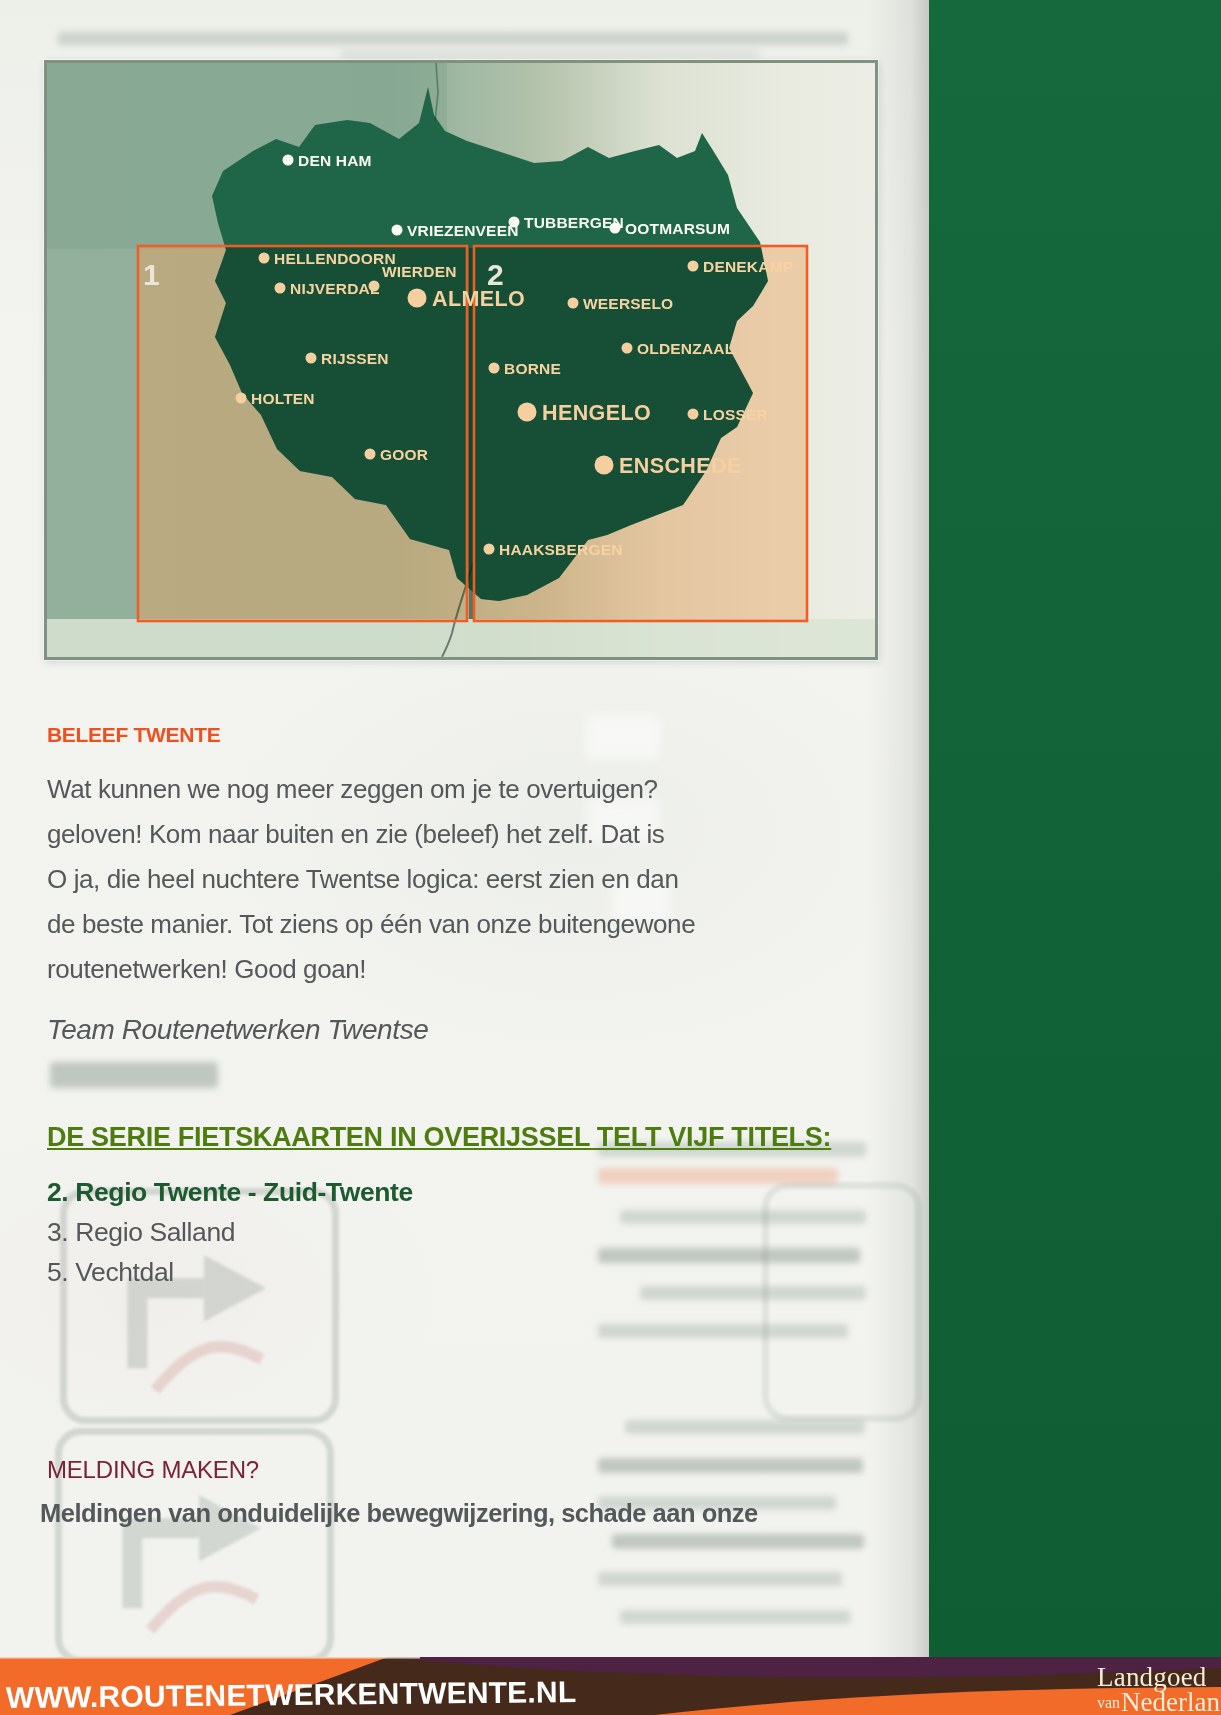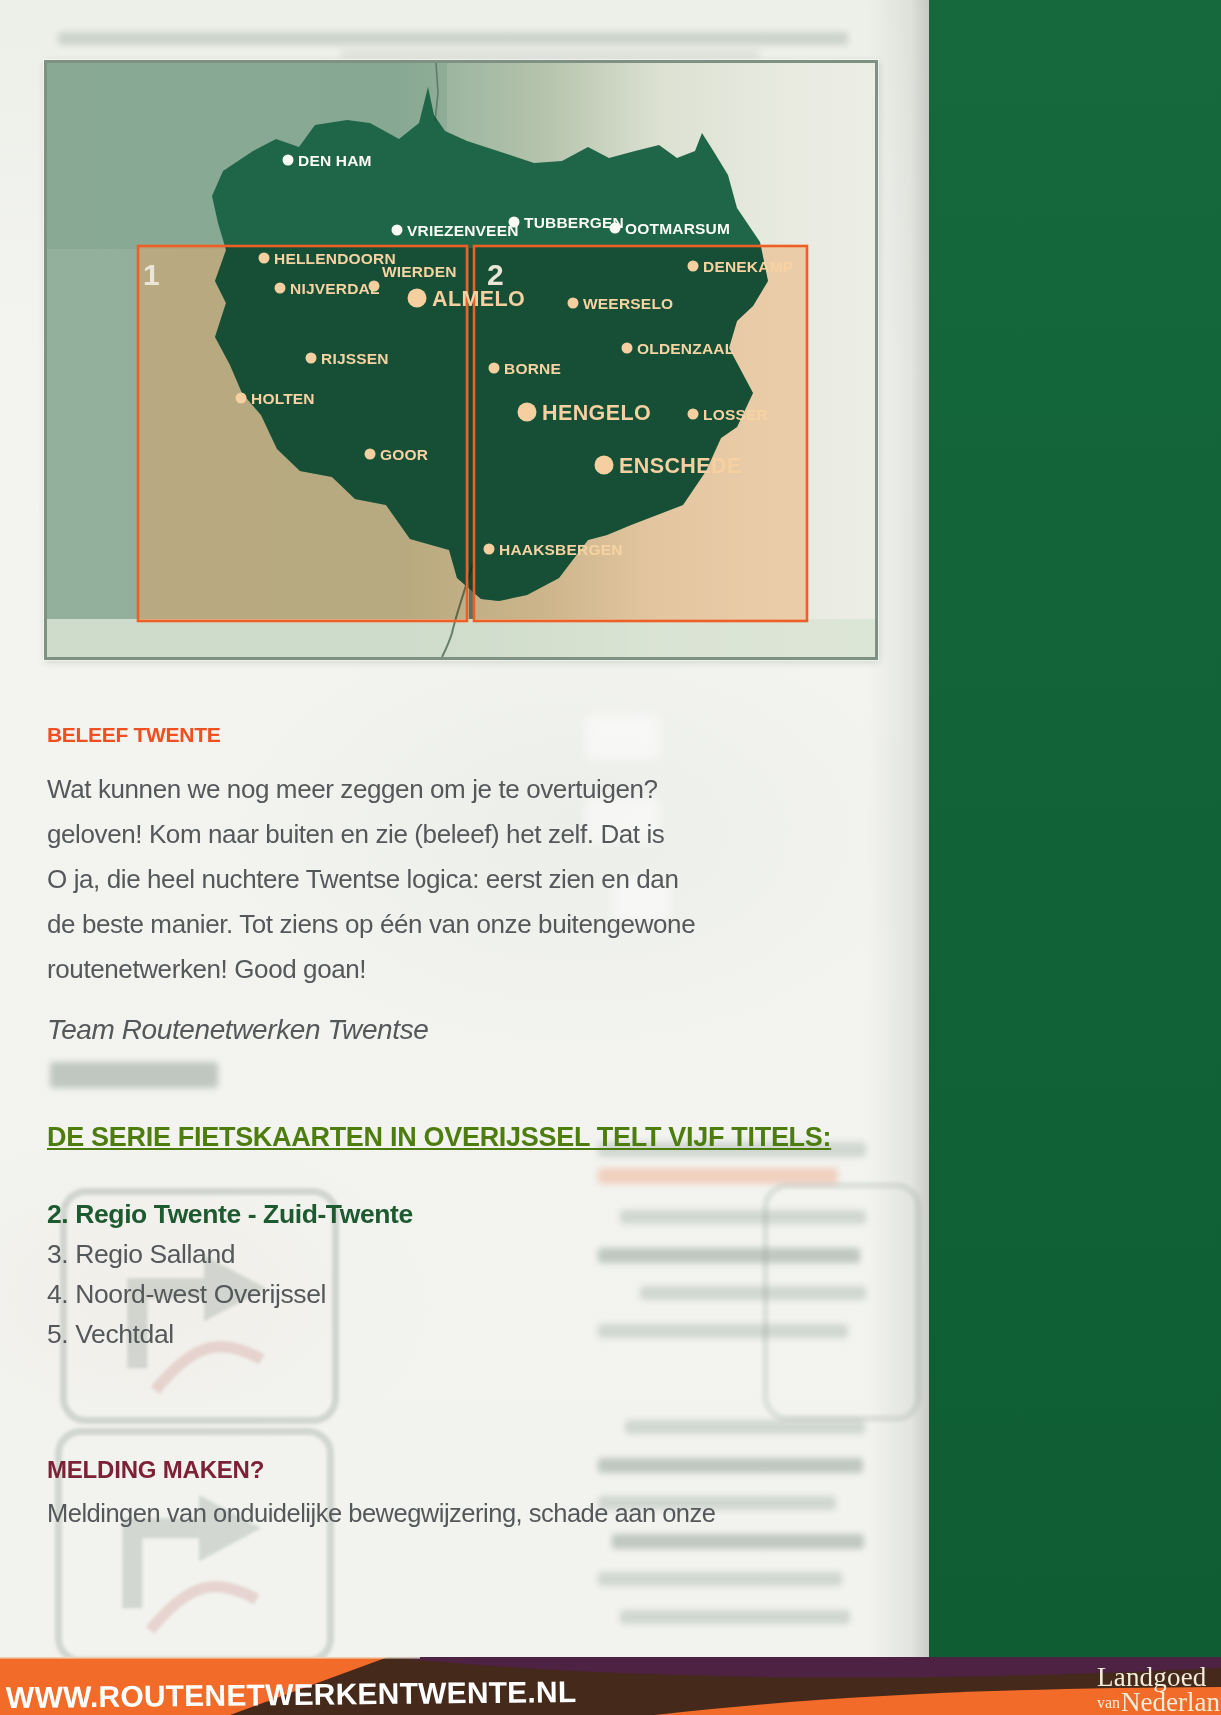--- a/index.html
+++ b/index.html
@@ -39,22 +39,22 @@
   .rnum{font-family:"Liberation Sans",sans-serif;font-weight:bold;font-size:30px;fill:#e9e6d8;}
 
   
   .abs{position:absolute;white-space:nowrap;}
   .h-orange{color:var(--accent-orange);font-weight:bold;font-size:21px;letter-spacing:-0.3px;margin-top:17px;}
   .body-par{color:var(--body-gray);font-size:26px;letter-spacing:-0.4px;line-height:45px;}
   .body-par .ln{white-space:nowrap;}
   .signature{color:var(--body-gray);font-size:28px;font-style:italic;letter-spacing:-0.4px;}
   .h-serie{color:#4d7c0f;font-weight:bold;font-size:27px;letter-spacing:-0.3px;text-decoration:underline;}
   .serie-list{color:var(--body-gray);font-size:26.5px;letter-spacing:-0.4px;line-height:40px;}
-  .serie-item.hl{color:var(--list-green);font-weight:bold;margin-top:22px;}
-  .h-maroon{color:var(--maroon);font-weight:bold;font-size:24px;letter-spacing:-0.2px;}
+  .serie-item.hl{color:var(--list-green);font-weight:bold;}
+  .h-maroon{color:var(--maroon);font-weight:normal;font-size:24px;letter-spacing:-0.2px;}
   .melding-par{color:var(--body-gray);font-size:25.5px;letter-spacing:-0.5px;line-height:39px;}
 
   
   .footer{position:absolute;left:0;top:1657px;width:1221px;height:58px;}
   .footer svg{display:block;}
   .site-url{position:absolute;left:6px;top:1678px;color:#ffffff;font-weight:bold;
     font-size:30px;letter-spacing:0.2px;transform:rotate(-0.6deg);}
   .logo{position:absolute;left:1097px;top:1664px;width:130px;color:var(--logo-cream);
     font-family:"Liberation Serif",serif;line-height:1;}
   .logo .l1{font-size:27px;letter-spacing:0.2px;}
@@ -243,26 +243,25 @@
       <div class="ln">O ja, die heel nuchtere Twentse logica: eerst zien en dan</div>
       <div class="ln">de beste manier. Tot ziens op één van onze buitengewone</div>
       <div class="ln">routenetwerken! Good goan!</div>
     </div>
   <div class="abs signature" style="left:47px;top:1014px;">Team Routenetwerken Twentse</div>
 
   <div class="abs h-serie" style="left:47px;top:1122px;">DE SERIE FIETSKAARTEN IN OVERIJSSEL TELT VIJF TITELS:</div>
   <div id="serie-list" class="abs serie-list" style="left:47px;top:1172px;">
       <div class="serie-item hl">2. Regio Twente - Zuid-Twente</div>
       <div class="serie-item">3. Regio Salland</div>
-      <div class="serie-item">4. Noord-west Overijssel</div>
       <div class="serie-item">5. Vechtdal</div>
     </div>
 
   <div class="abs h-maroon" style="left:47px;top:1456px;">MELDING MAKEN?</div>
-  <div class="abs melding-par" style="left:47px;top:1494px;">
+  <div class="abs melding-par" style="left:40px;top:1494px;font-weight:bold;">
       <div class="ln">Meldingen van onduidelijke bewegwijzering, schade aan onze</div>
     </div>
 
   <div class="footer">
     <svg width="1221" height="58" viewBox="0 0 1221 58">
       <rect x="0" y="0" width="1221" height="58" fill="#4d2242"></rect>
       <path d="M388,0 C620,24 920,26 1221,11 L1221,58 L230,58 Z" fill="#45291a"></path>
       <path d="M655,58 C830,38 1010,31 1221,30 L1221,58 Z" fill="#f26b29"></path>
       <path d="M0,0 L388,0 L230,58 L0,58 Z" fill="#f26b29"></path>
       <rect x="0" y="0" width="420" height="1.6" fill="#efe9cf" opacity="0.8"></rect>

